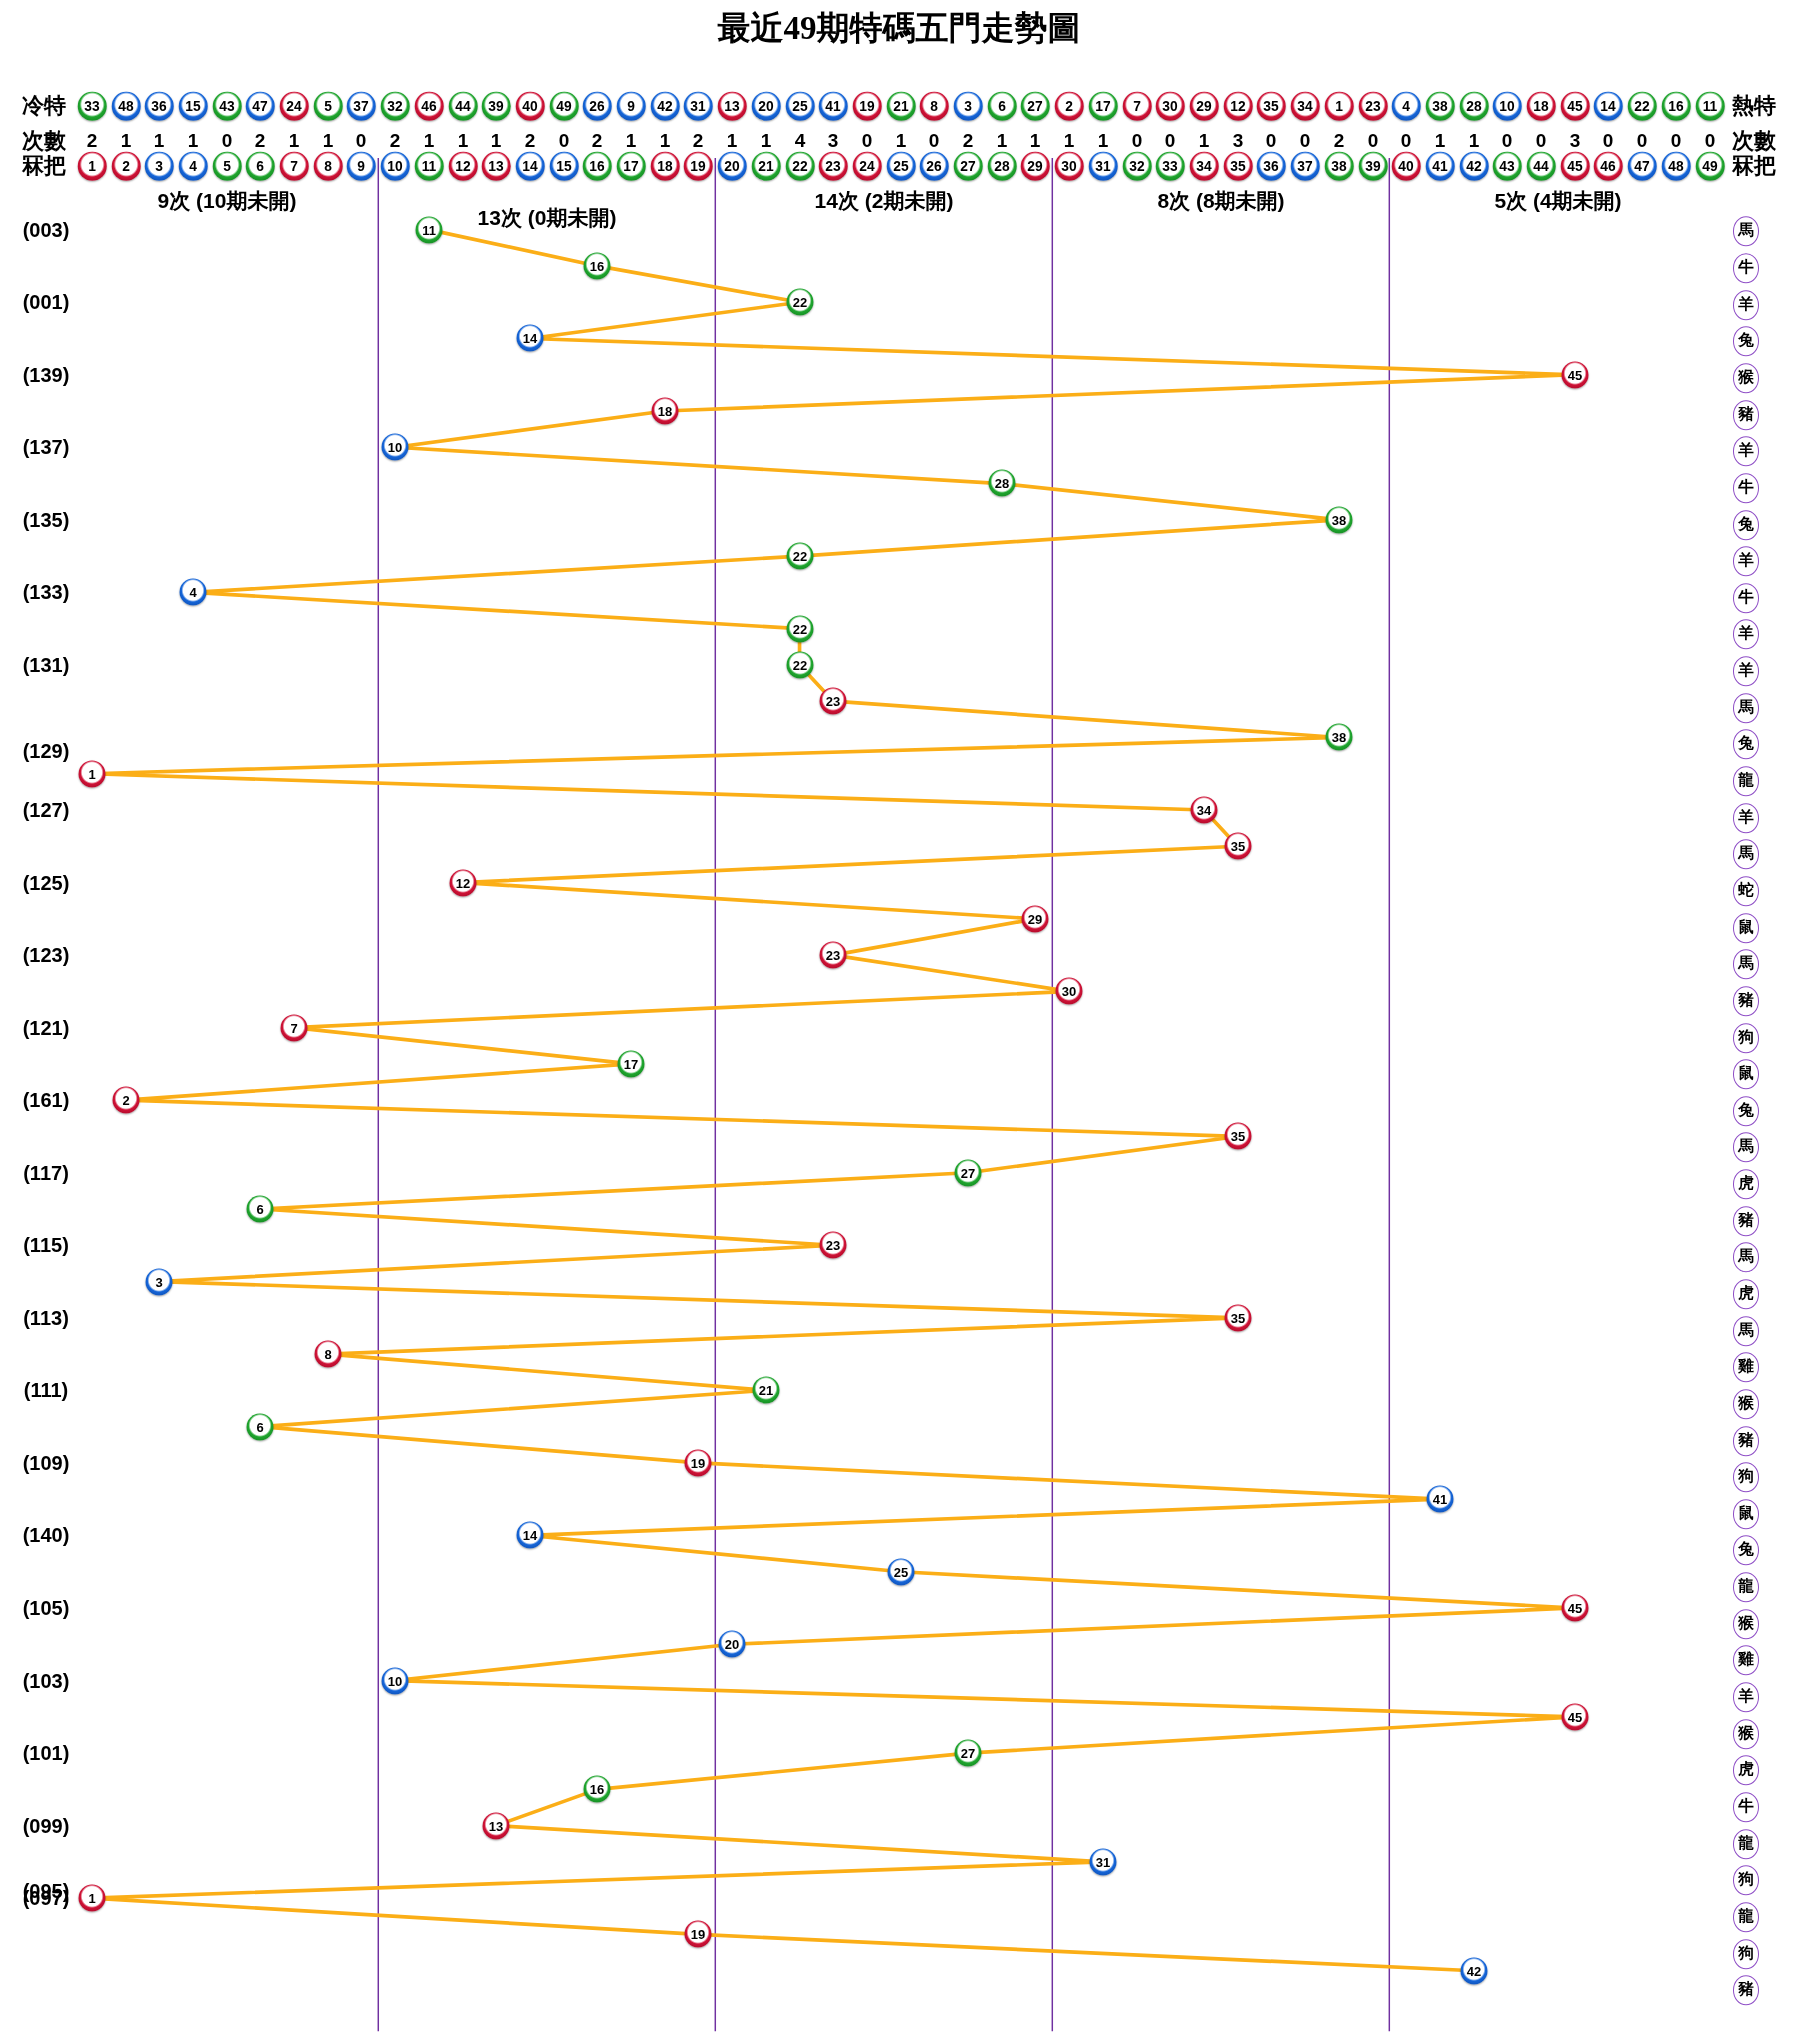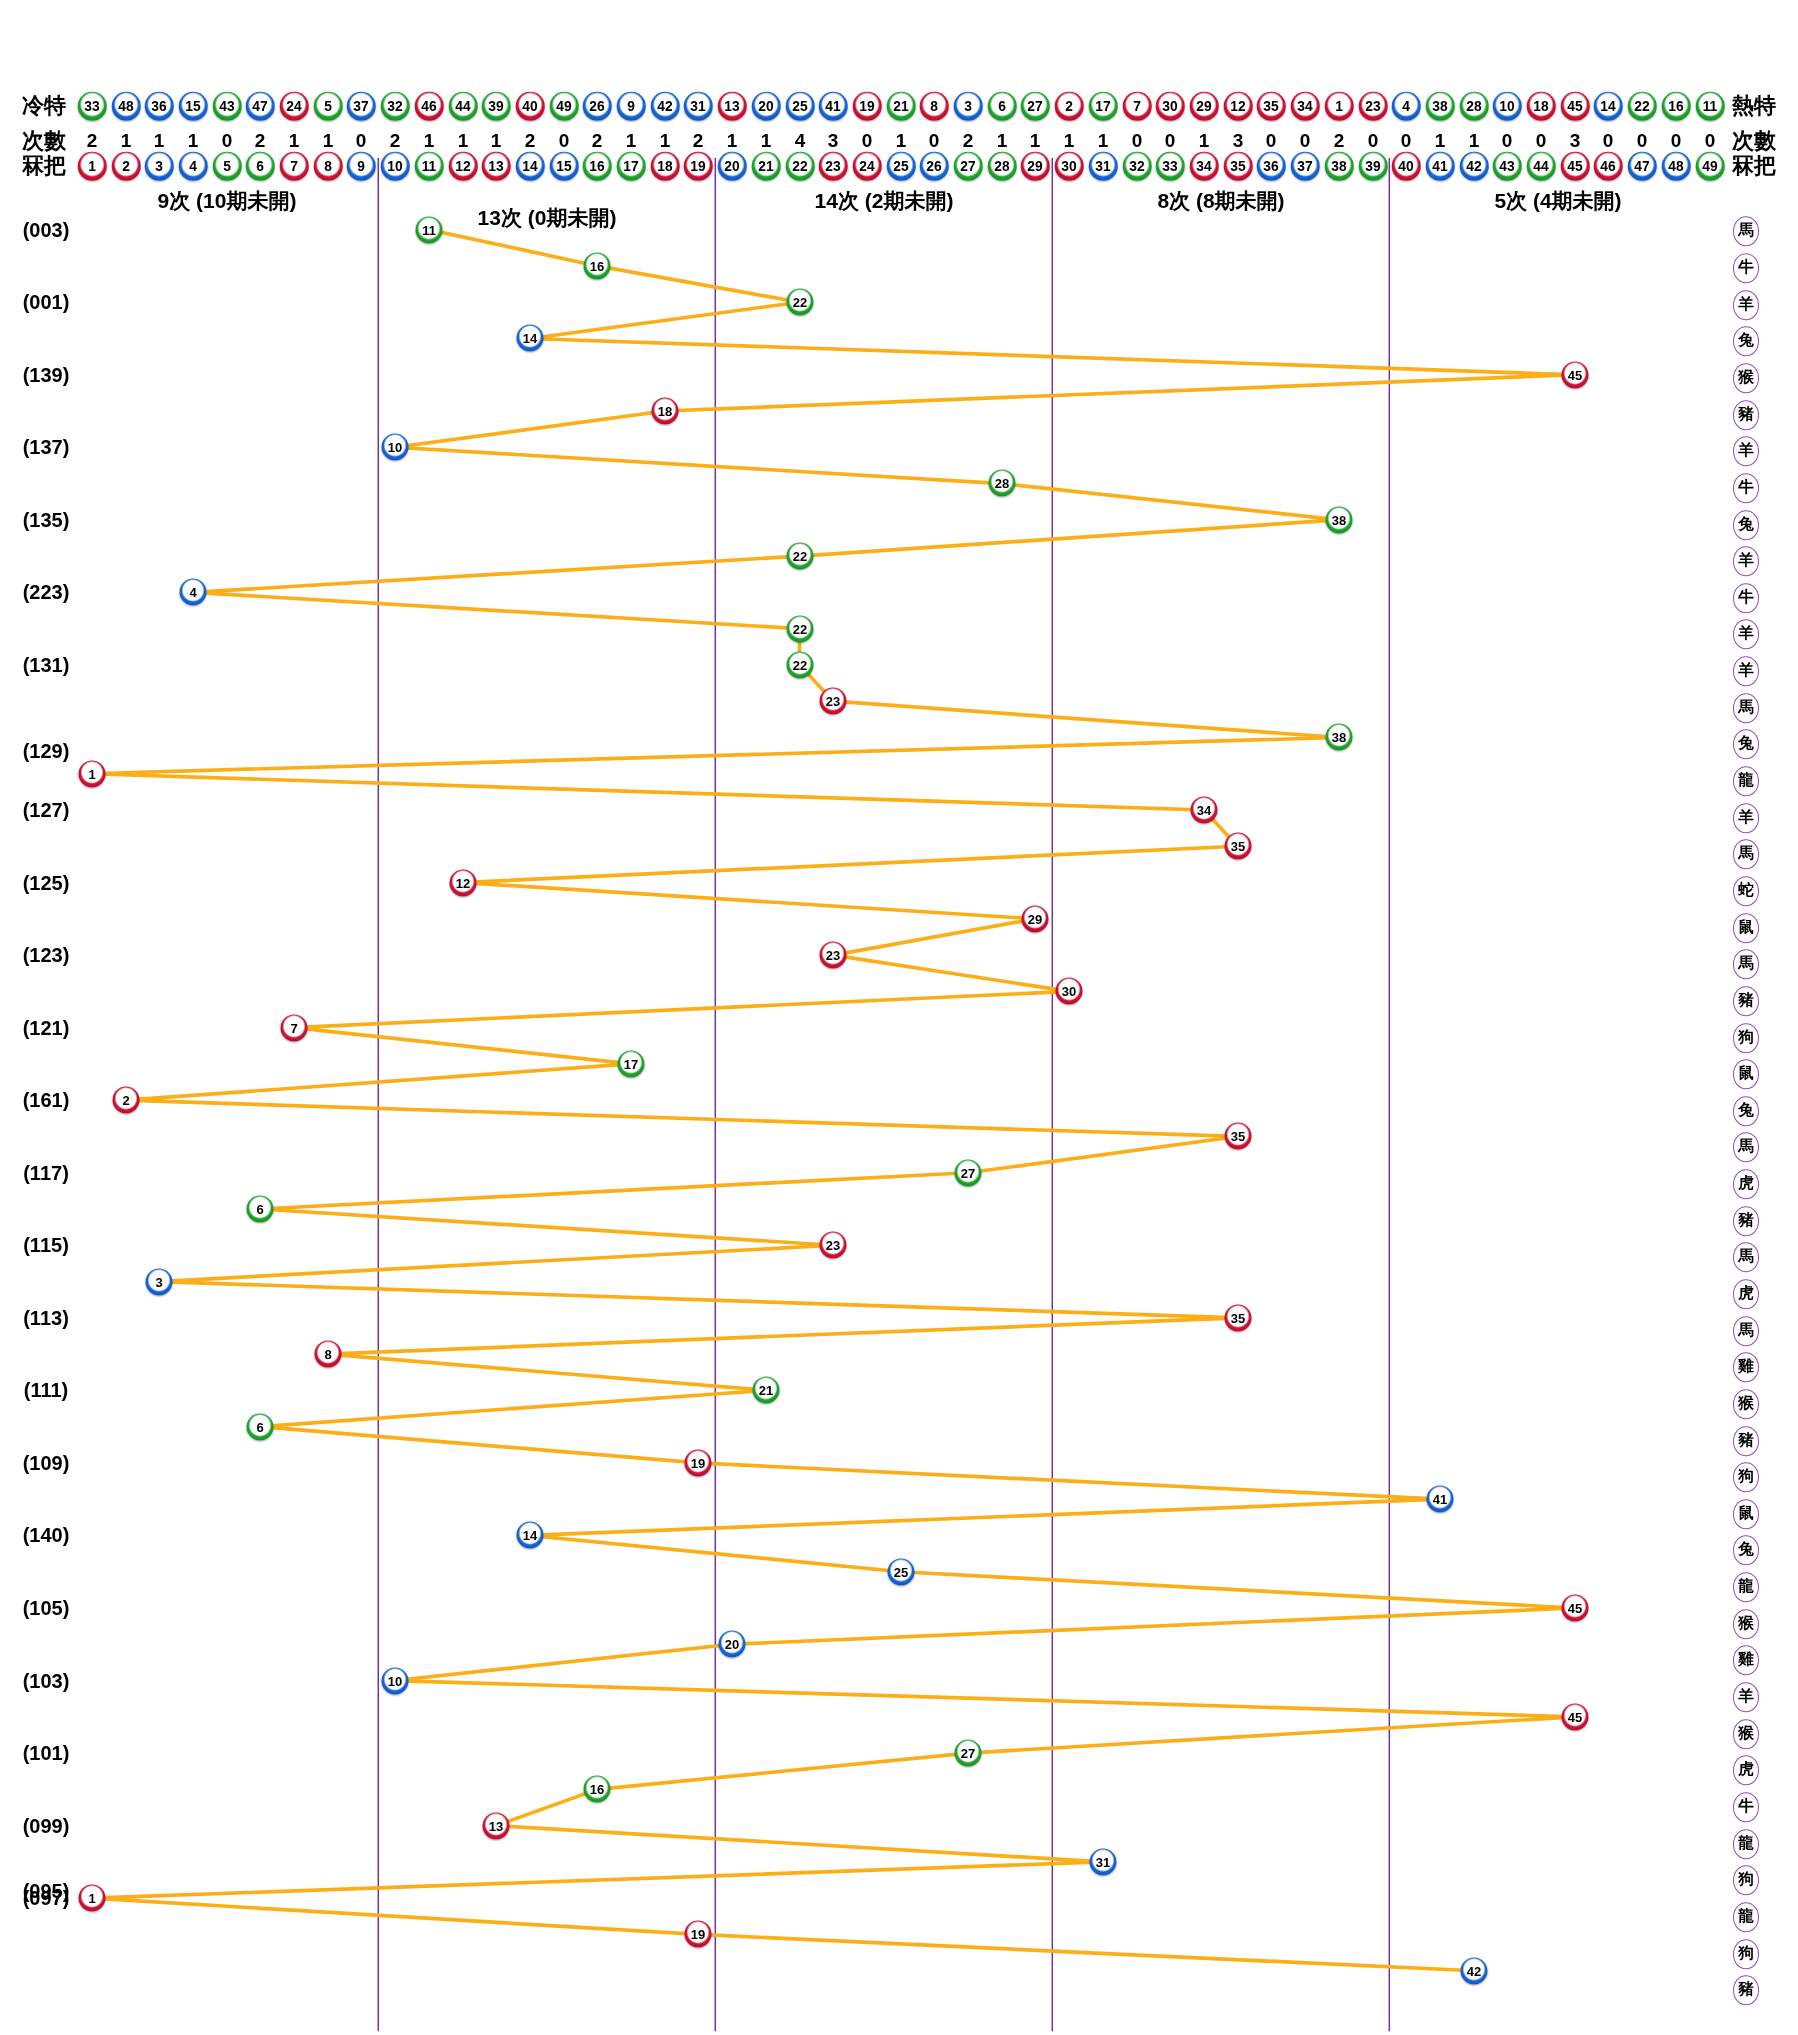--- a/index.html
+++ b/index.html
@@ -20,20 +20,21 @@
   .plabel{position:absolute;transform:translate(-50%,-50%);font-weight:bold;font-size:20px;white-space:nowrap;}
   .zod{position:absolute;width:24px;height:27.5px;transform:translate(-50%,-50%);
        border:1.8px solid #8E4EC6;border-radius:50%;background:#fff;
        display:flex;align-items:center;justify-content:center;font-size:15.6px;font-weight:bold;}
   #chart-svg{position:absolute;left:0;top:0;}
 </style>
 </head>
 <body>
 
 <div id="screen">
+  <h1 id="page-title">最近49期特碼五門走勢圖</h1>
 
   <span class="side-label" style="left:22px;top:106px;">冷特</span>
   <span class="side-label" style="left:1732px;top:106px;">熱特</span>
   <span class="side-label" style="left:22px;top:141px;">次數</span>
   <span class="side-label" style="left:1732px;top:141px;">次數</span>
   <span class="side-label" style="left:22px;top:166px;">冧把</span>
   <span class="side-label" style="left:1732px;top:166px;">冧把</span>
 
   <svg id="chart-svg" width="1798" height="2036" viewBox="0 0 1958 2217">
       <line x1="411.95000000000005" x2="411.95000000000005" y1="172" y2="2212" stroke="#7030A0" stroke-width="1.6"></line>
@@ -202,21 +203,21 @@
       <div class="sec" style="left: 884px; top: 201px;">14次 (2期未開)</div>
       <div class="sec" style="left: 1221px; top: 201px;">8次 (8期未開)</div>
       <div class="sec" style="left: 1558px; top: 201px;">5次 (4期未開)</div>
     </div>
   <div id="period-labels">
       <div class="plabel" style="left: 46px; top: 230px;">(003)</div>
       <div class="plabel" style="left: 46px; top: 302px;">(001)</div>
       <div class="plabel" style="left: 46px; top: 375px;">(139)</div>
       <div class="plabel" style="left: 46px; top: 447px;">(137)</div>
       <div class="plabel" style="left: 46px; top: 520px;">(135)</div>
-      <div class="plabel" style="left: 46px; top: 592px;">(223)</div>
+      <div class="plabel" style="left: 46px; top: 592px;">(133)</div>
       <div class="plabel" style="left: 46px; top: 665px;">(131)</div>
       <div class="plabel" style="left: 46px; top: 751px;">(129)</div>
       <div class="plabel" style="left: 46px; top: 810px; text-align: right;">(127)</div>
       <div class="plabel" style="left: 46px; top: 883px;">(125)</div>
       <div class="plabel" style="left: 46px; top: 955px;">(123)</div>
       <div class="plabel" style="left: 46px; top: 1028px;">(121)</div>
       <div class="plabel" style="left: 46px; top: 1100px;">(161)</div>
       <div class="plabel" style="left: 46px; top: 1173px;">(117)</div>
       <div class="plabel" style="left: 46px; top: 1245px;">(115)</div>
       <div class="plabel" style="left: 46px; top: 1318px;">(113)</div>

